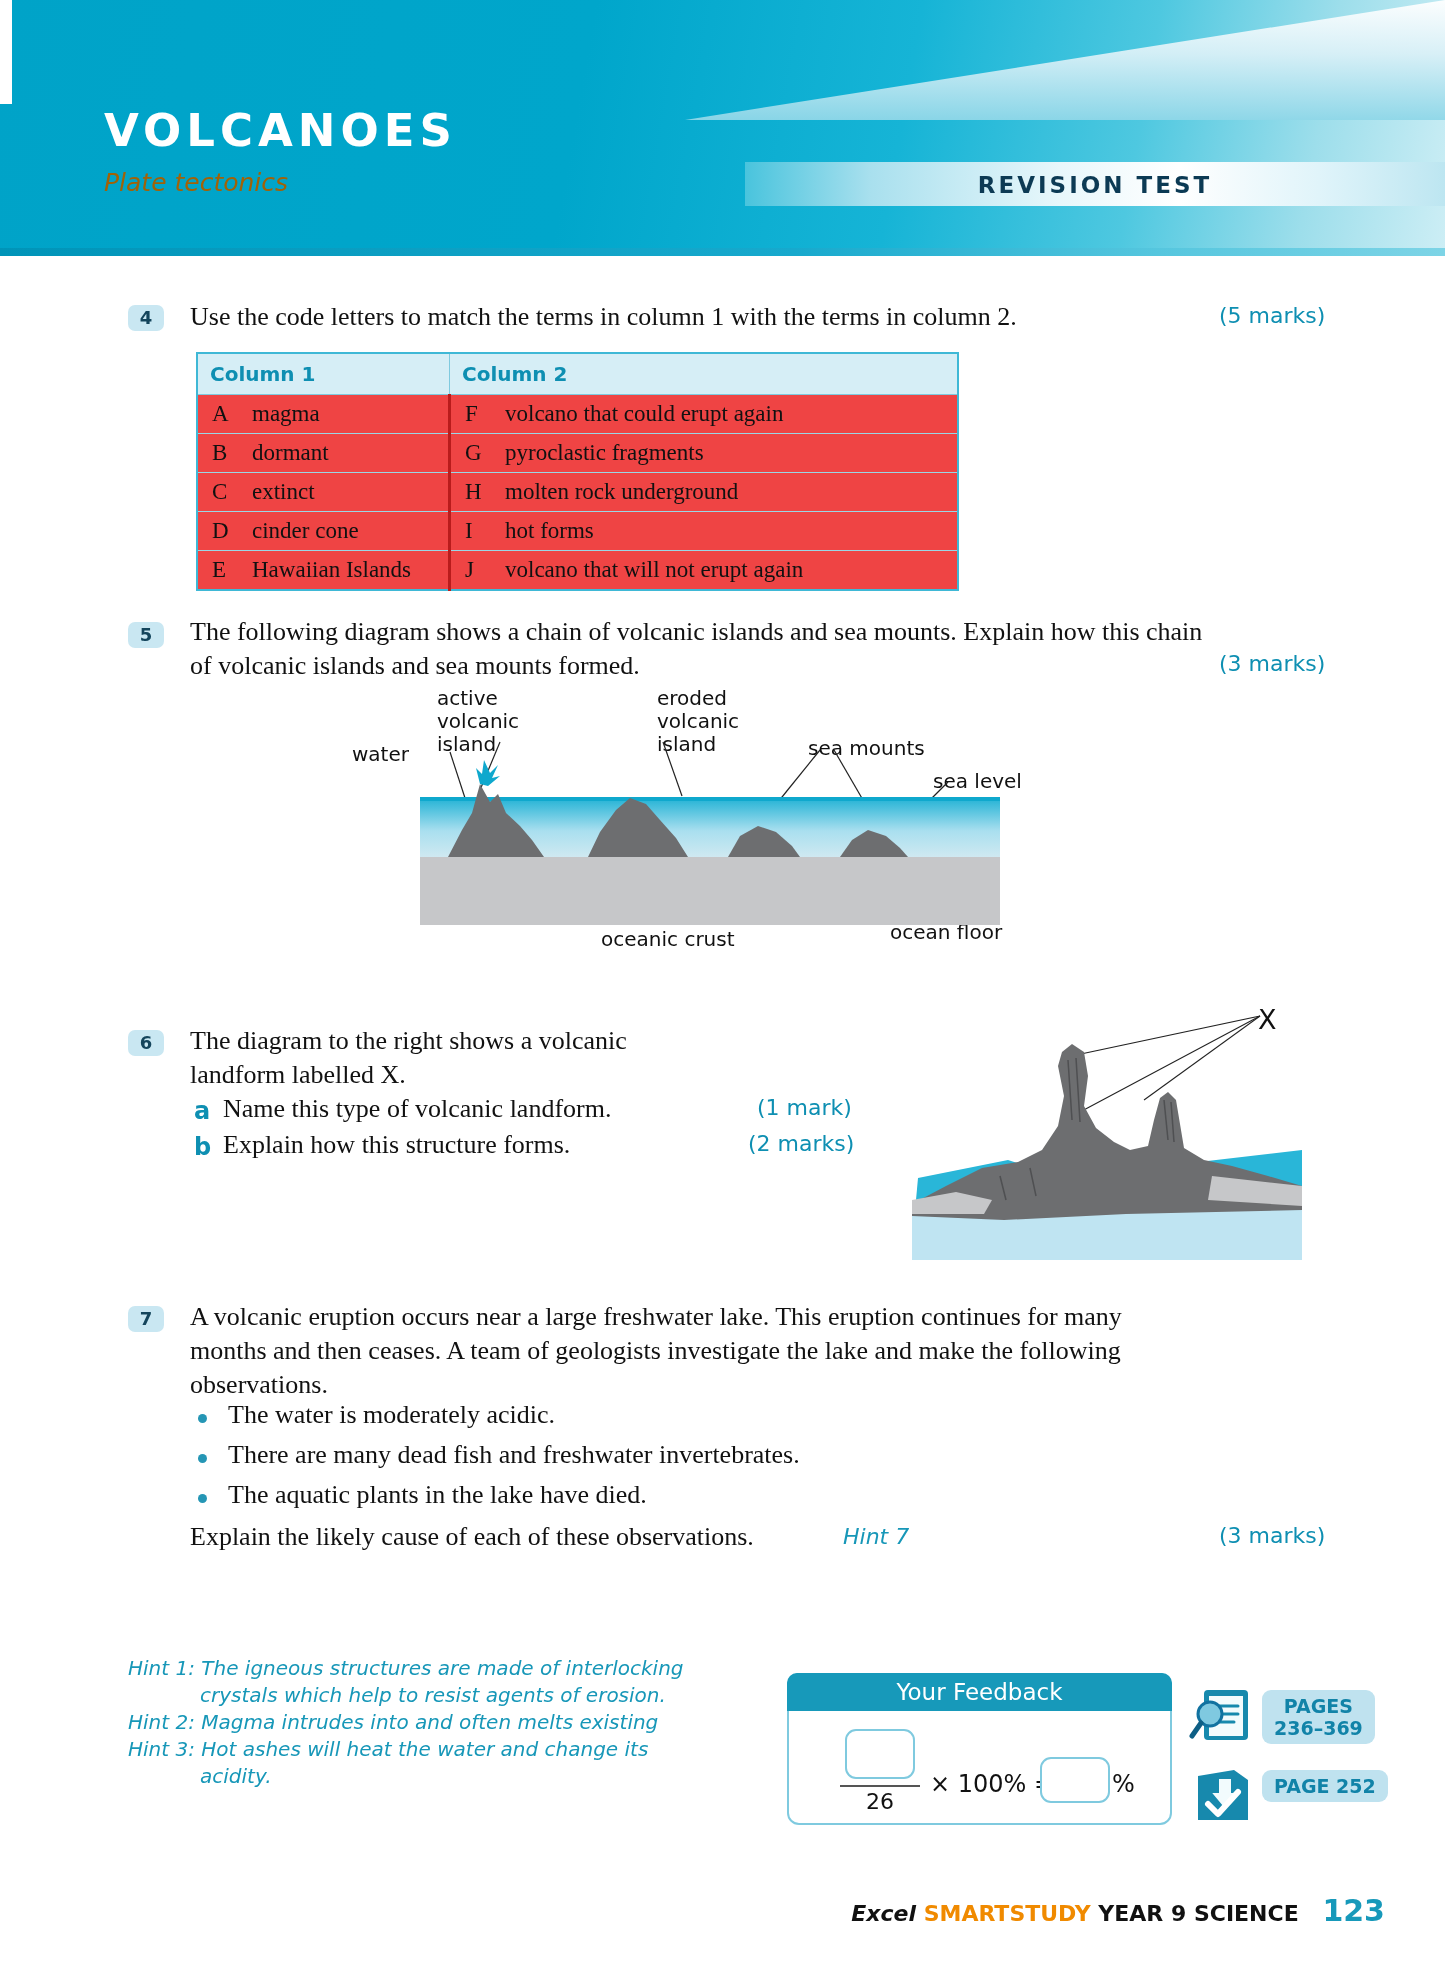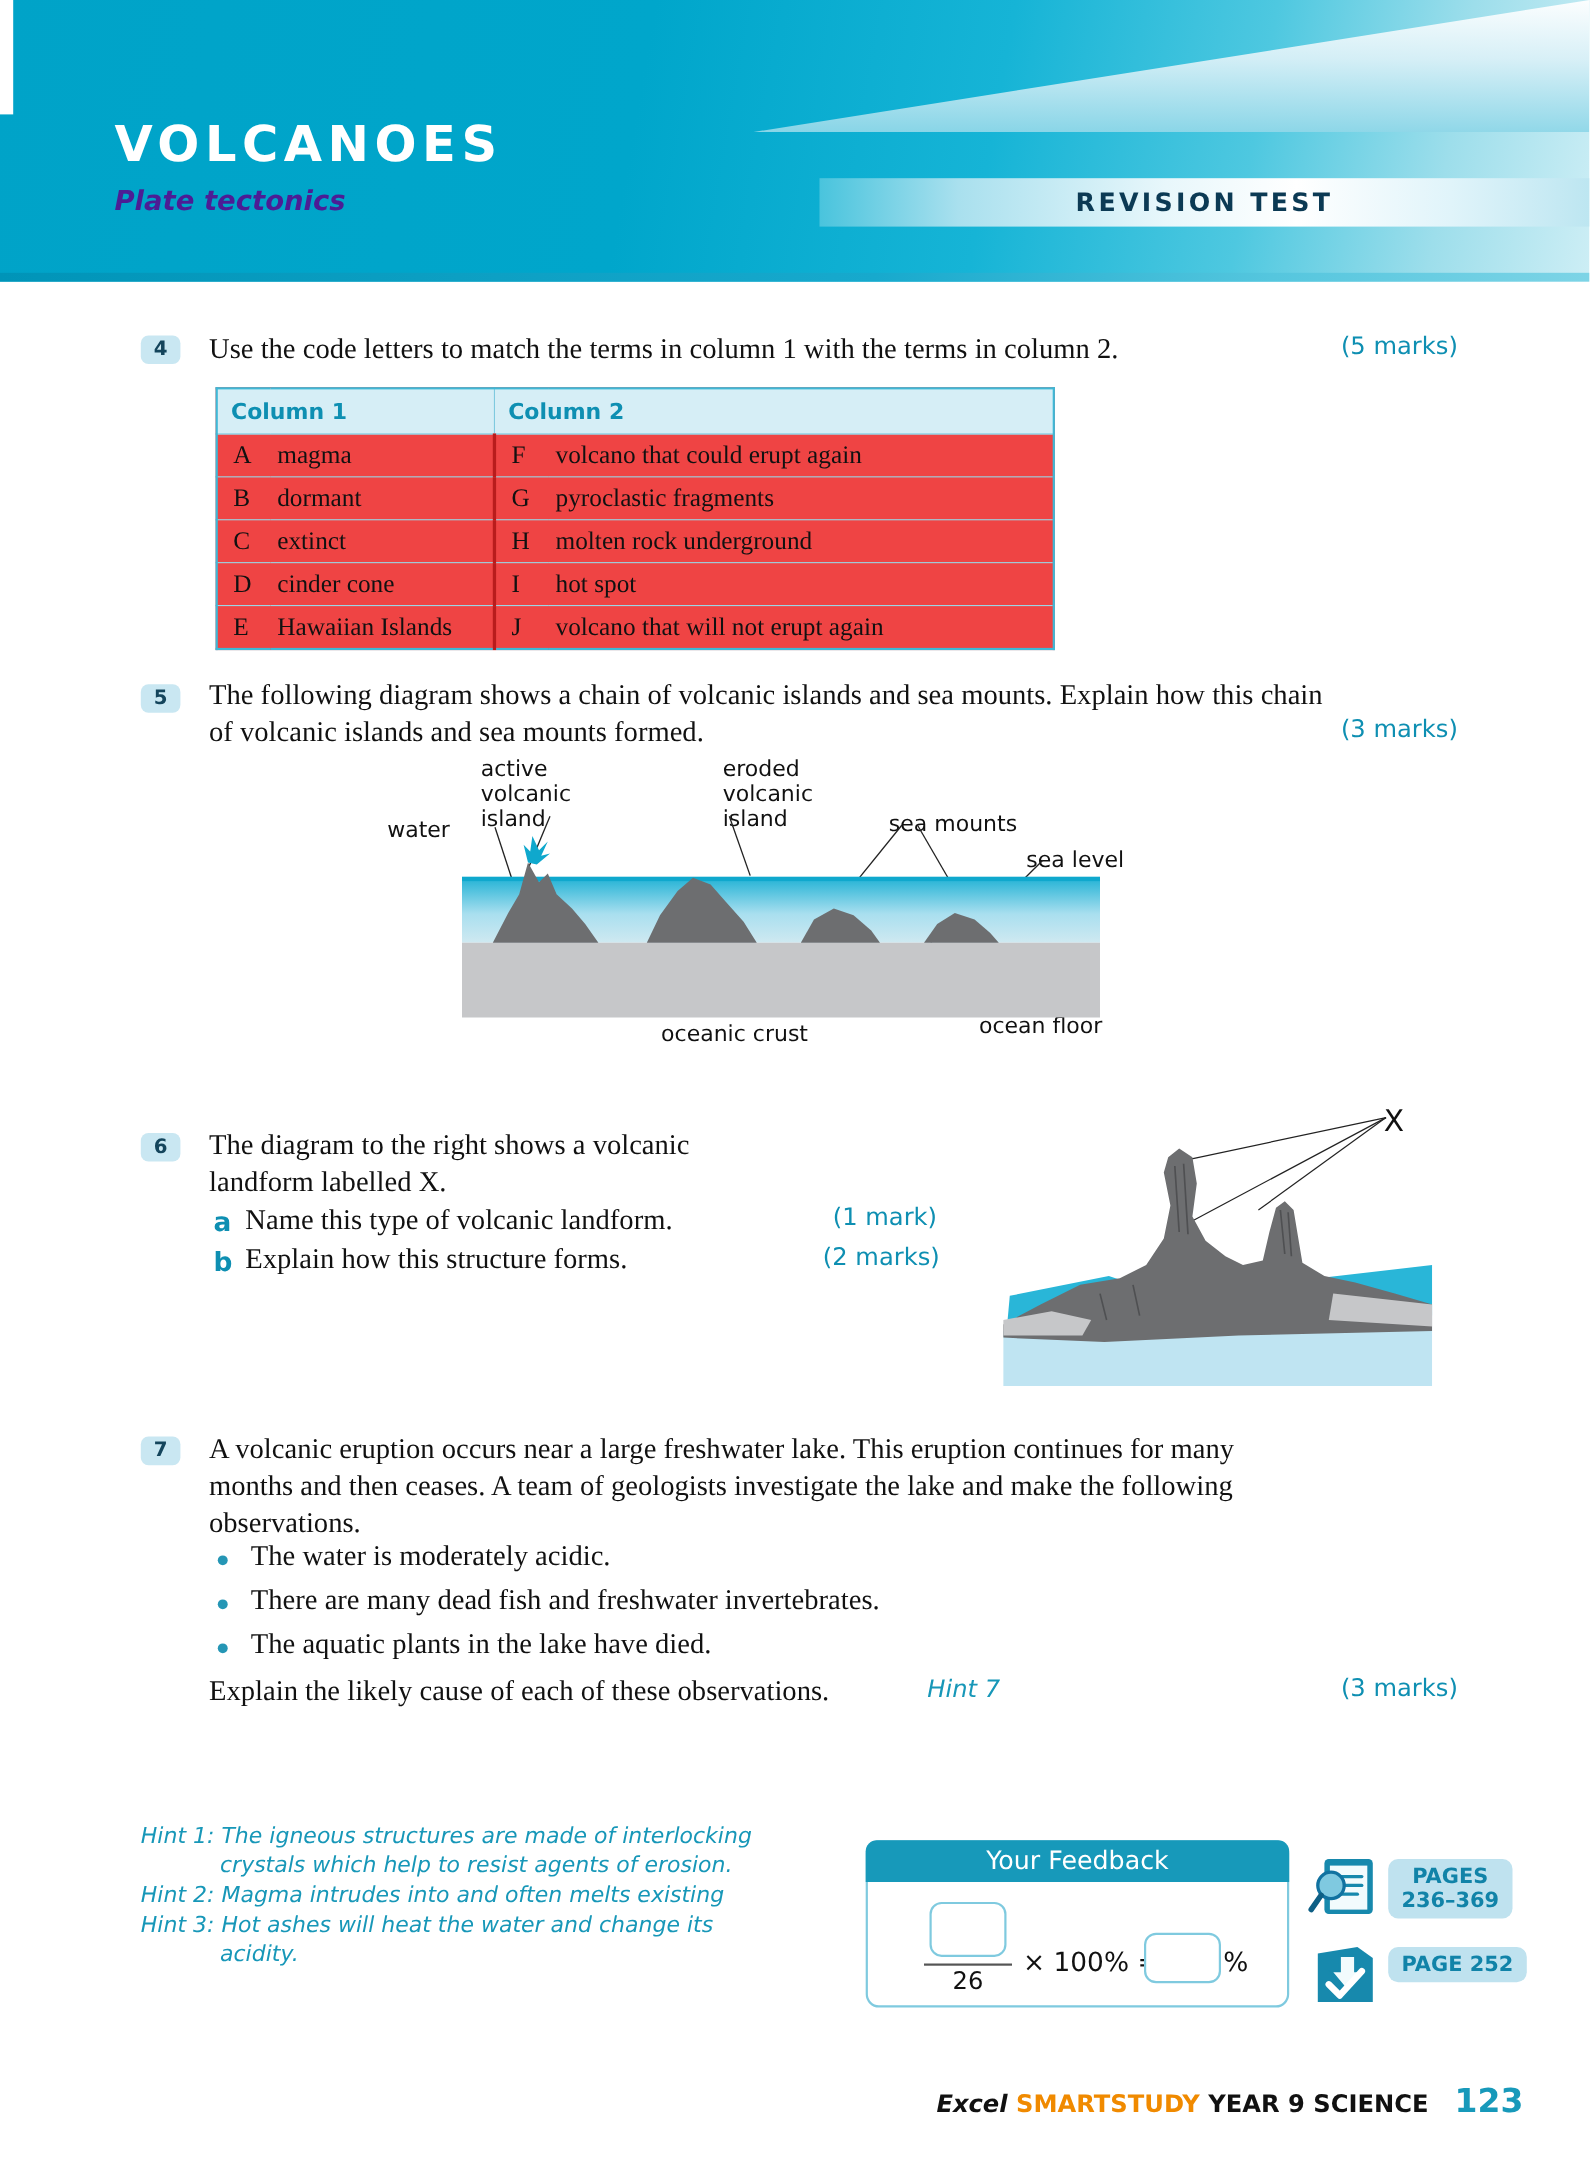--- a/index.html
+++ b/index.html
@@ -47,23 +47,23 @@
     font-size: 45px;
     letter-spacing: 5px;
     color: #ffffff;
     line-height: 1;
   }
   .header-subtitle {
     position: absolute;
     left: 104px; top: 170px;
     font-family: "DejaVu Sans", sans-serif;
     font-style: italic;
-    font-weight: bold;
+    font-weight: normal;
     font-size: 25px;
-    color: #4c1d95;
+    color: #a16207;
     line-height: 1;
   }
   .revision-band {
     position: absolute;
     left: 745px; top: 162px;
     width: 700px; height: 44px;
     background: linear-gradient(90deg, #49c4dd 0%, #a9e0ee 18%, #e8f7fb 45%, #ffffff 62%, #e0f4fa 82%, #bde6f1 100%);
   }
   .revision-label {
     position: absolute;
@@ -352,21 +352,21 @@
       <tr>
         <td class="code">C</td>
         <td class="term c1">extinct</td>
         <td class="code">H</td>
         <td class="term">molten rock underground</td>
       </tr>
       <tr>
         <td class="code">D</td>
         <td class="term c1">cinder cone</td>
         <td class="code">I</td>
-        <td class="term">hot spot</td>
+        <td class="term">hot forms</td>
       </tr>
       <tr>
         <td class="code">E</td>
         <td class="term c1">Hawaiian Islands</td>
         <td class="code">J</td>
         <td class="term">volcano that will not erupt again</td>
       </tr>
     </tbody>
 </table>
 

